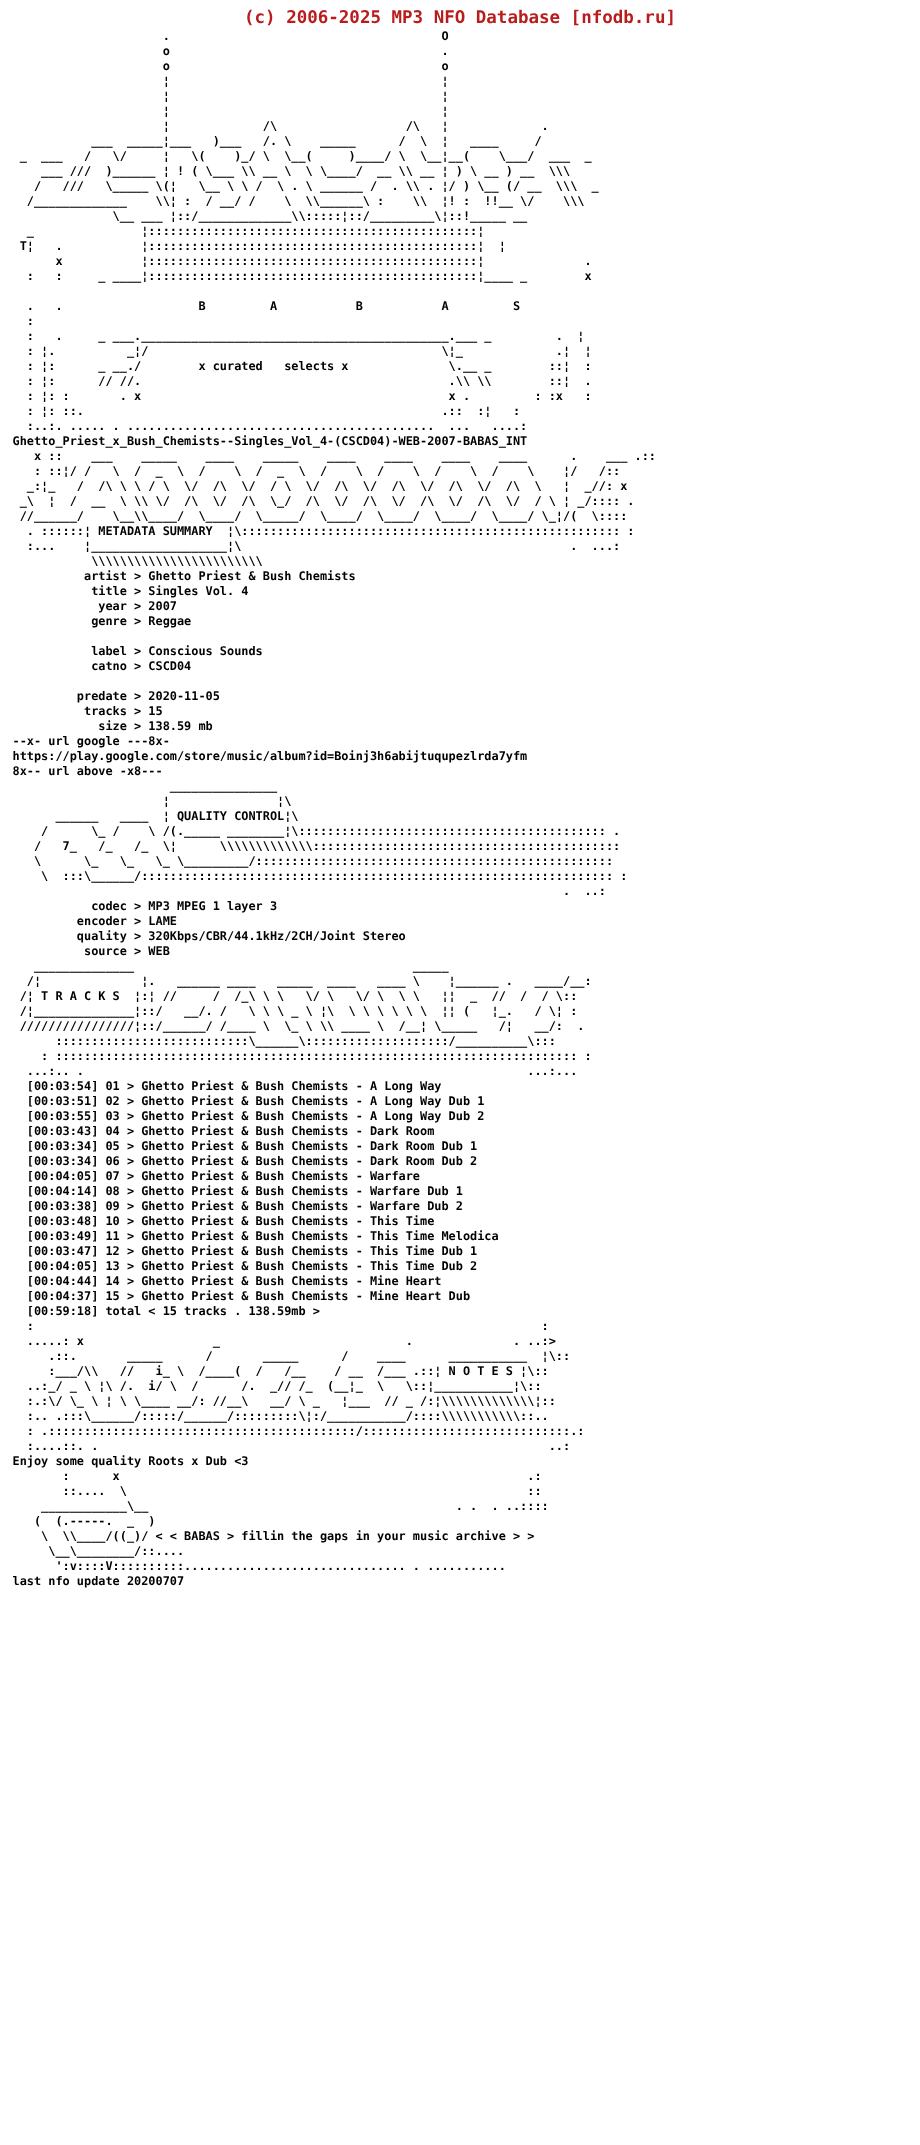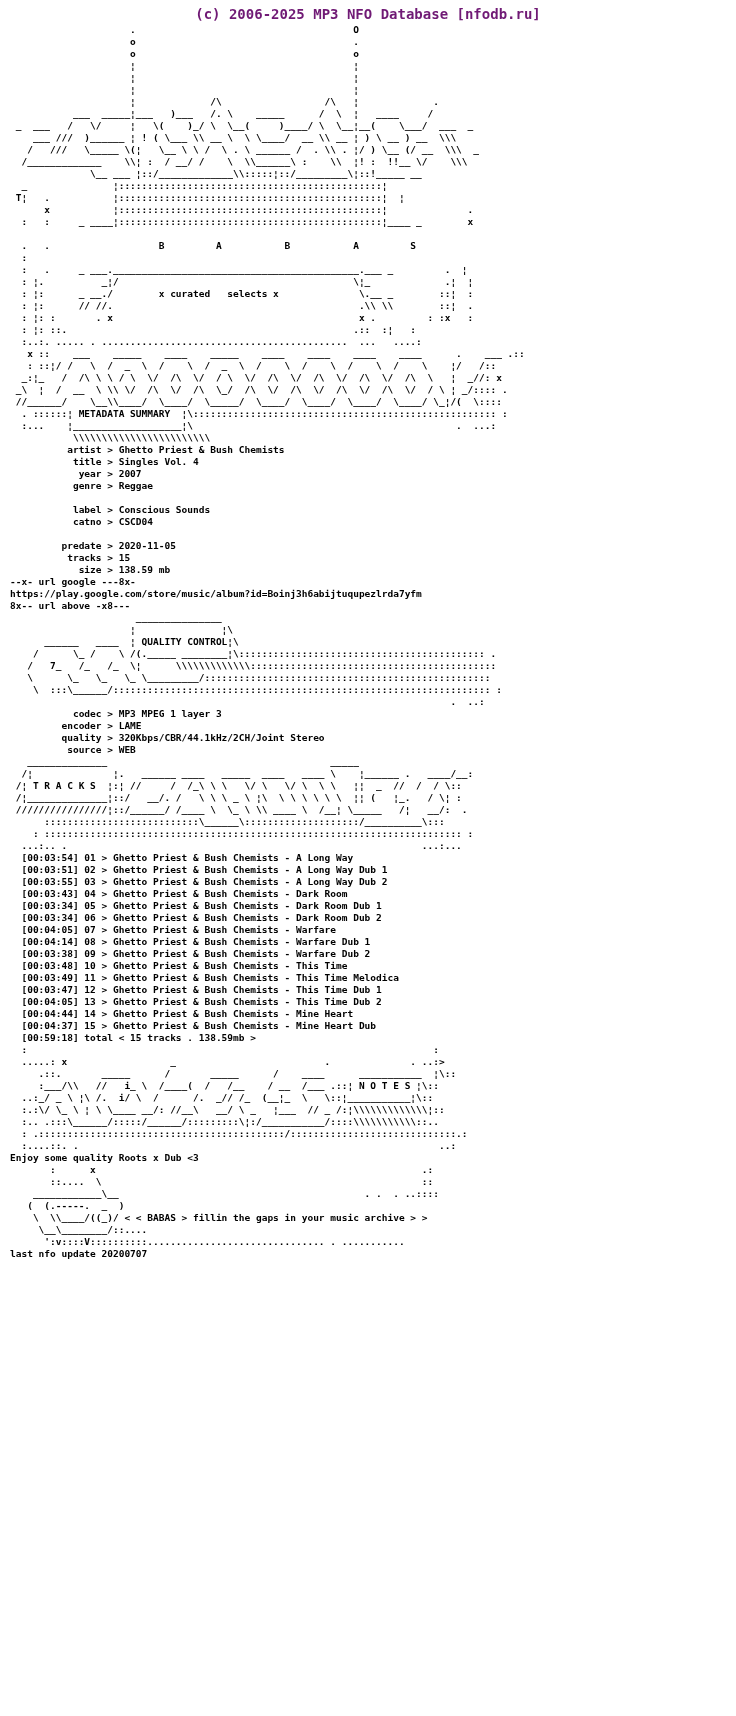--- a/index.html
+++ b/index.html
@@ -1,18 +1,18 @@
 <!DOCTYPE html>
 <html><head>
 <meta charset="utf-8">
 <style>
   html,body { margin:0; padding:0; background:#ffffff; }
   .page { position:relative; width:736px; height:1716px; background:#ffffff; overflow:hidden;
           font-family:"DejaVu Sans Mono", monospace; color:#000; }
-  .copyright { color:#701a75; font:bold 14px/20px "DejaVu Sans Mono", monospace;
+  .copyright { color:#b91c1c; font:bold 14px/20px "DejaVu Sans Mono", monospace;
                text-align:center; padding-top:4px; white-space:pre; }
   pre.nfo { margin:0; padding:0 0 0 10px; font:bold 9.5px/12px "DejaVu Sans Mono", monospace;
             white-space:pre; color:#000; }
   .mt1 { margin-top:12px; } .mt2 { margin-top:24px; } .mt3 { margin-top:36px; } .mt5 { margin-top:60px; }
   .ind1 { padding-left:11px; } .ind3 { padding-left:17px; }
   .ind-enjoy  { padding-left:124px; }
   .ind-update { padding-left:280px; }
 </style>
 </head>
 <body>
@@ -41,20 +41,21 @@
   .   .                   B         A           B           A         S
   :
   :   .     _ ___.___________________________________________.___ _         .  ¦
   : ¦.          _¦/                                         \¦_             .¦  ¦
   : ¦:      _ __./        x curated   selects x              \.__ _        ::¦  :
   : ¦:      // //.                                           .\\ \\        ::¦  .
   : ¦: :       . x                                           x .         : :x   :
   : ¦: ::.                                                  .::  :¦   :
   :..:. ..... . ...........................................  ...   ....:</pre>
 
+  <pre class="nfo mt5 ind3">Ghetto_Priest_x_Bush_Chemists--Singles_Vol_4-(CSCD04)-WEB-2007-BABAS_INT</pre>
 
   <pre class="nfo mt3">   x ::    ___    _____    ____    _____    ____    ____    ____    ____      .    ___ .::
    : ::¦/ /   \  /  _  \  /    \  /  _  \  /    \  /    \  /    \  /    \    ¦/   /::
   _:¦_   /  /\ \ \ / \  \/  /\  \/  / \  \/  /\  \/  /\  \/  /\  \/  /\  \   ¦  _//: x
  _\  ¦  /  __  \ \\ \/  /\  \/  /\  \_/  /\  \/  /\  \/  /\  \/  /\  \/  / \ ¦ _/:::: .
  //______/    \__\\____/  \____/  \_____/  \____/  \____/  \____/  \____/ \_¦/(  \::::
   . ::::::¦ METADATA SUMMARY  ¦\::::::::::::::::::::::::::::::::::::::::::::::::::::: :
   :...    ¦___________________¦\                                              .  ...:
            \\\\\\\\\\\\\\\\\\\\\\\\</pre>
 

